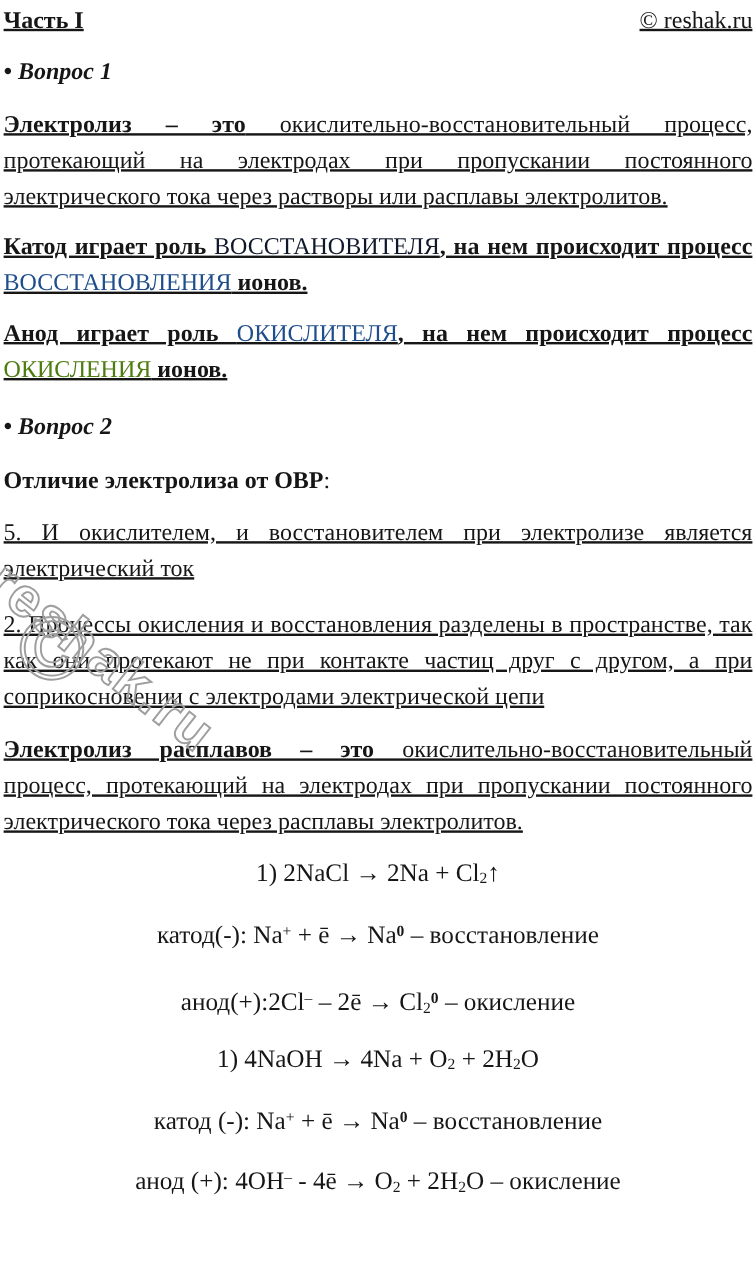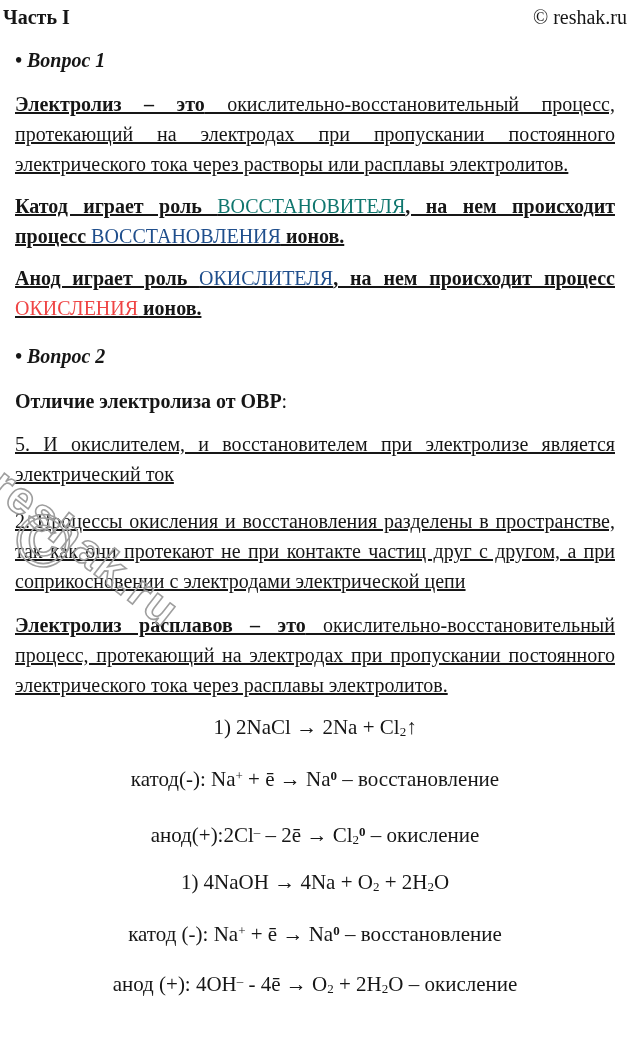--- a/index.html
+++ b/index.html
@@ -3,22 +3,22 @@
 <meta charset="utf-8">
 <style>
   html, body { margin: 0; padding: 0; }
   body {
     width: 630px; height: 1063px; overflow: hidden;
     background: #ffffff;
     font-family: "Liberation Serif", "DejaVu Serif", serif;
     font-size: 20px; line-height: 30px; color: #161616;
   }
   .page { position: relative; width: 624px; height: 1063px; padding: 2px 3px 0 3px; box-sizing: content-box; }
-  .hdr { display: flex; justify-content: space-between; align-items: flex-start; }
-  p { margin: 12px; }
+  .hdr { display: flex; justify-content: space-between; align-items: flex-start; text-decoration: underline; }
+  p { margin: 0; }
   .b { font-weight: bold; }
   .jp { text-align: justify; text-decoration: underline; }
   .qtitle { font-weight: bold; font-style: italic; }
   .hl { color: #1F4E8C; font-weight: normal; }
   .eq { font-size: 21px; text-align: center; }
   sup { font-size: 13px; line-height: 0; vertical-align: baseline; position: relative; top: -0.48em; }
   sub { font-size: 13px; line-height: 0; vertical-align: baseline; position: relative; top: 0.18em; }
   .sup0 { font-weight: bold; }
   .mt12{margin-top:12px}.mt13{margin-top:13px}.mt14{margin-top:14px}.mt15{margin-top:15px}
   .mt17{margin-top:17px}.mt18{margin-top:18px}.mt20{margin-top:20px}.mt22{margin-top:22px}.mt26{margin-top:26px}
@@ -44,23 +44,23 @@
 
   <div class="hdr">
     <span class="b">Часть I</span>
     <span>© reshak.ru</span>
   </div>
 
   <p class="qtitle mt13">• Вопрос 1</p>
 
   <p class="jp mt14"><span class="b">Электролиз – это</span><span> окислительно-восстановительный процесс, протекающий на электродах при пропускании постоянного электрического тока через растворы или расплавы электролитов.</span></p>
 
-  <p class="jp b mt12"><span>Катод играет роль </span><span class="hl" style="color: #0f766e;">ВОССТАНОВИТЕЛЯ</span><span>, на нем происходит процесс </span><span class="hl" style="color: rgb(31, 78, 140);">ВОССТАНОВЛЕНИЯ</span><span> ионов.</span></p>
+  <p class="jp b mt12"><span>Катод играет роль </span><span class="hl" style="color: #0f172a;">ВОССТАНОВИТЕЛЯ</span><span>, на нем происходит процесс </span><span class="hl" style="color: rgb(31, 78, 140);">ВОССТАНОВЛЕНИЯ</span><span> ионов.</span></p>
 
-  <p class="jp b mt12"><span>Анод играет роль </span><span class="hl" style="color: rgb(31, 78, 140);">ОКИСЛИТЕЛЯ</span><span>, на нем происходит процесс </span><span class="hl" style="color: #ef4444;">ОКИСЛЕНИЯ</span><span> ионов.</span></p>
+  <p class="jp b mt12"><span>Анод играет роль </span><span class="hl" style="color: rgb(31, 78, 140);">ОКИСЛИТЕЛЯ</span><span>, на нем происходит процесс </span><span class="hl" style="color: #4d7c0f;">ОКИСЛЕНИЯ</span><span> ионов.</span></p>
 
   <p class="qtitle mt18">• Вопрос 2</p>
 
   <p class="mt15"><span class="b">Отличие электролиза от ОВР</span><span>:</span></p>
 
   <p class="jp mt13">5. И окислителем, и восстановителем при электролизе является электрический ток</p>
 
   <p class="jp mt17">2. Процессы окисления и восстановления разделены в пространстве, так как они протекают не при контакте частиц друг с другом, а при соприкосновении с электродами электрической цепи</p>
 
 

